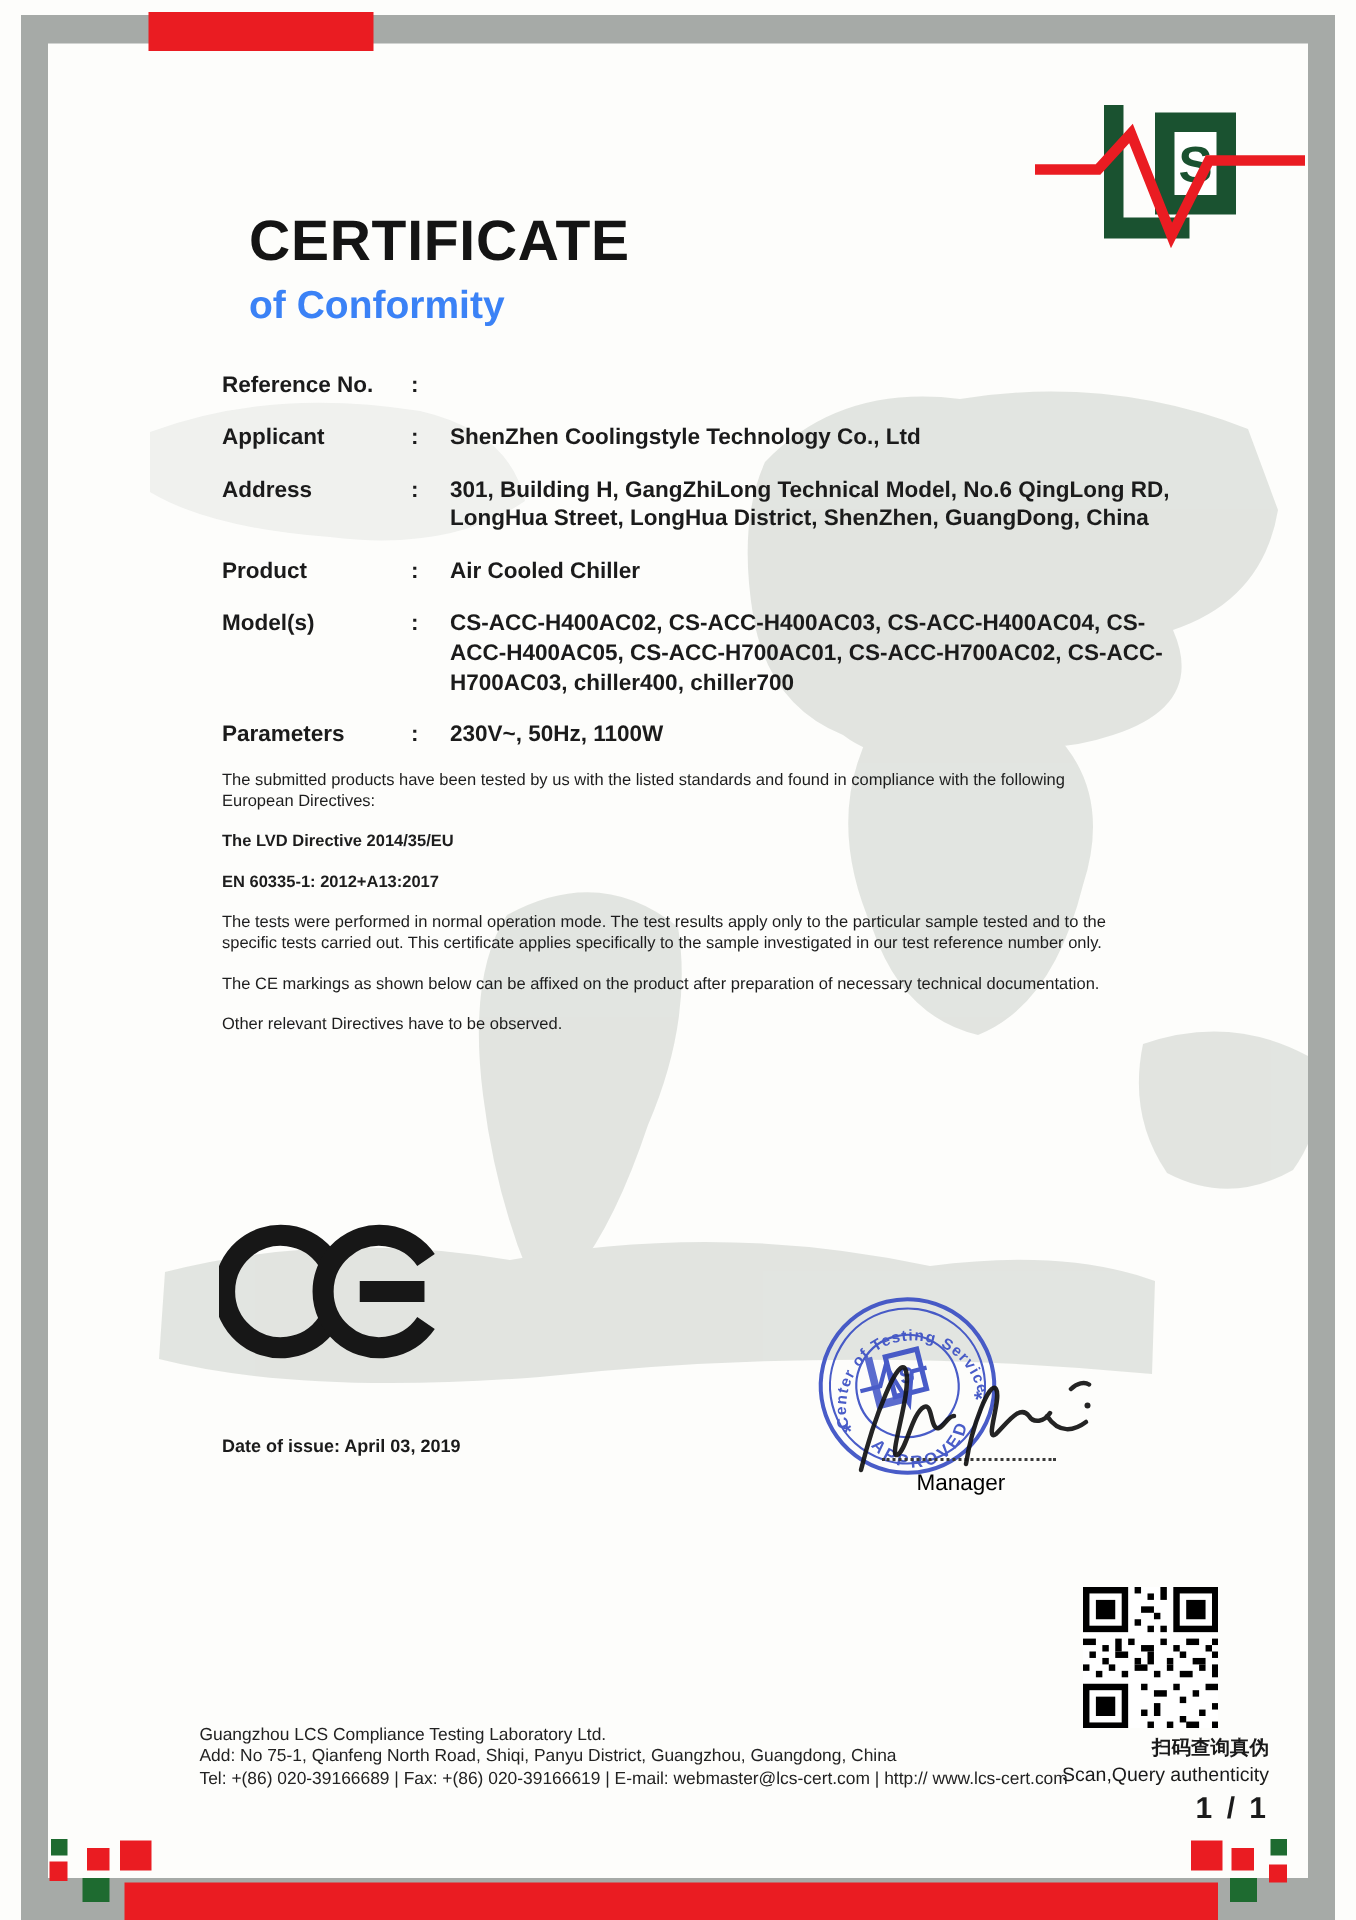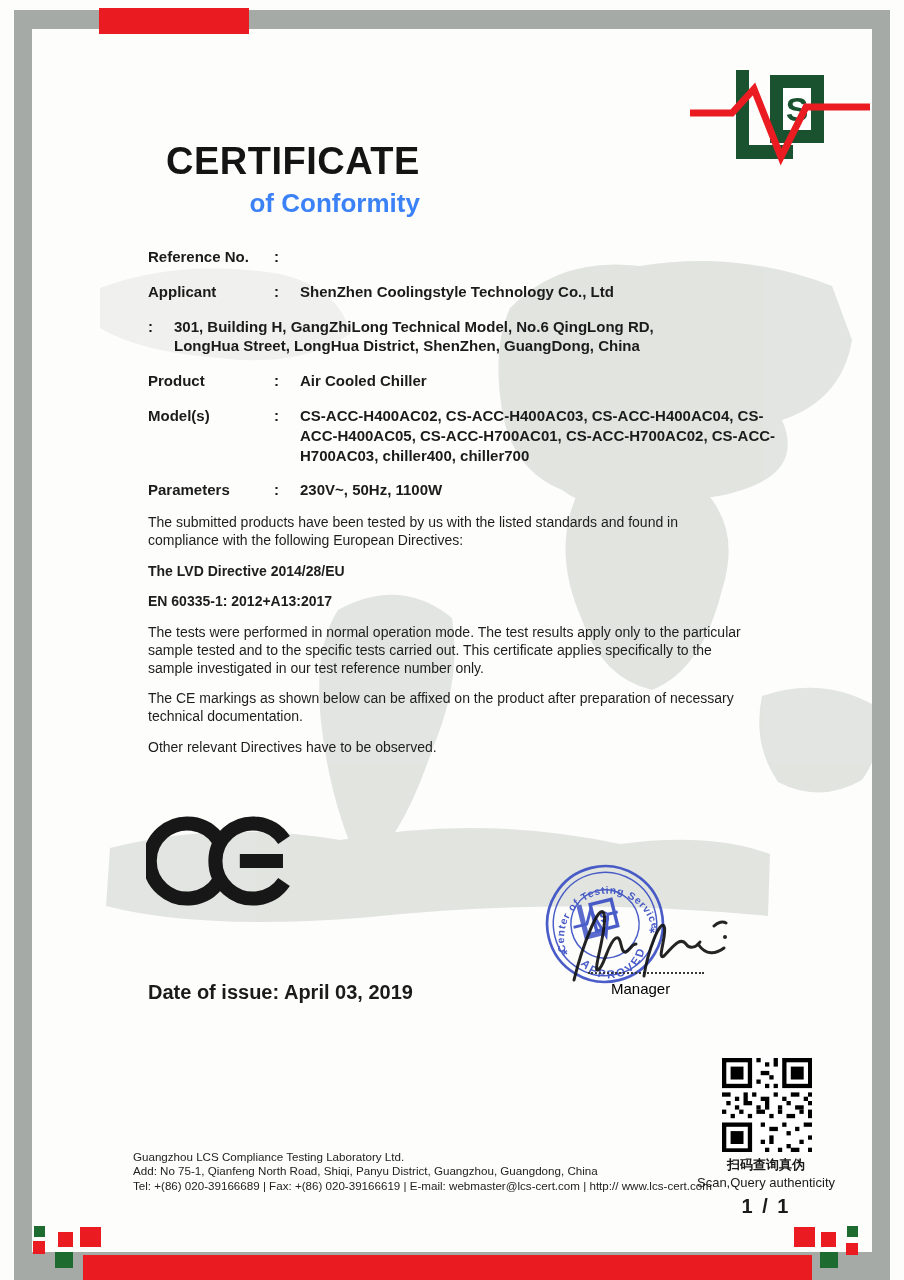--- a/index.html
+++ b/index.html
@@ -8,49 +8,49 @@
   
   .bar{position:absolute;background:#a6aaa7;z-index:6;}
   .deco{position:absolute;z-index:7;}
   .red{background:#ea1c22;}
   .green{background:#1e6b30;}
   
   .map{position:absolute;left:40px;top:248px;z-index:1;}
   
   .logo{position:absolute;left:690px;top:58px;z-index:5;}
   
-  .title-block{position:absolute;left:166px;top:142px;z-index:5;text-align:right;}
+  .title-block{position:absolute;left:166px;top:142px;z-index:5;}
   .title{font-size:38px;font-weight:bold;letter-spacing:.5px;color:#141414;line-height:1;}
   .subtitle{font-size:26px;font-weight:bold;color:#3b82f6;margin-top:8px;}
   
   .fields{position:absolute;left:148px;top:247px;width:632px;z-index:5;}
   .f-row{display:flex;margin-bottom:15px;font-size:15px;font-weight:bold;line-height:1.32;}
   .f-label{width:126px;flex:none;}
   .f-colon{width:26px;flex:none;}
   .f-value{width:488px;}
   
   .body-text{position:absolute;left:148px;top:514px;width:600px;z-index:5;
-             font-size:14px;line-height:1.27;color:#1d1d1d;}
+             font-size:11px;line-height:1.27;color:#1d1d1d;}
   .body-text p{margin:0 0 13px 0;}
   .b{font-weight:bold;}
   .std{margin:0;}
   
   .ce{position:absolute;left:146px;top:812px;z-index:5;}
-  .date-line{position:absolute;left:148px;top:957px;font-size:20px;font-weight:bold;z-index:5;margin-top:24px;}
+  .date-line{position:absolute;left:148px;top:957px;font-size:12px;font-weight:bold;z-index:5;}
   
   .stamp{position:absolute;left:543px;top:862px;z-index:5;opacity:.92;}
   .sig{position:absolute;left:548px;top:892px;z-index:6;}
   .dotline{position:absolute;left:588px;top:958px;width:116px;height:14px;
            border-bottom:2px dotted #3a3a3a;z-index:5;}
   .manager{position:absolute;left:611px;top:980px;font-size:15px;color:#000000;z-index:6;}
   
   .footer{position:absolute;left:133px;top:1150px;width:580px;font-size:11.6px;
           line-height:1.25;color:#222;z-index:5;}
   .qr{position:absolute;left:722px;top:1058px;z-index:5;}
-  .qr-captions{position:absolute;left:686px;top:1156px;width:160px;text-align:center;z-index:5;}
+  .qr-captions{position:absolute;left:686px;top:1156px;width:160px;text-align:right;z-index:5;}
   .cap-zh{font-size:13px;font-weight:bold;color:#1a1a1a;}
   .cap-en{font-size:13px;font-weight:normal;color:#1a1a1a;margin-top:1px;}
   .pageno{font-size:20px;font-weight:bold;letter-spacing:2px;margin-top:5px;}
 </style>
 </head>
 <body>
 
 <div class="page">
 
   <svg class="map" width="850" height="720" viewBox="0 0 850 720">
@@ -99,20 +99,21 @@
     <div class="f-row">
       <span class="f-label">Reference No.</span>
       <span class="f-colon">:</span>
     </div>
     <div class="f-row">
       <span class="f-label">Applicant</span>
       <span class="f-colon">:</span>
       <span class="f-value">ShenZhen Coolingstyle Technology Co., Ltd</span>
     </div>
     <div class="f-row">
+      <span class="f-label">Address</span>
       <span class="f-colon">:</span>
       <span class="f-value">301, Building H, GangZhiLong Technical Model, No.6 QingLong RD, LongHua Street, LongHua District, ShenZhen, GuangDong, China</span>
     </div>
     <div class="f-row">
       <span class="f-label">Product</span>
       <span class="f-colon">:</span>
       <span class="f-value">Air Cooled Chiller</span>
     </div>
     <div class="f-row">
       <span class="f-label">Model(s)</span>
@@ -121,21 +122,21 @@
     </div>
     <div class="f-row">
       <span class="f-label">Parameters</span>
       <span class="f-colon">:</span>
       <span class="f-value">230V~, 50Hz, 1100W</span>
     </div>
   </div>
 
   <div class="body-text">
     <p>The submitted products have been tested by us with the listed standards and found in compliance with the following European Directives:</p>
-    <p class="b">The LVD Directive 2014/28/EU</p>
+    <p class="b">The LVD Directive 2014/35/EU</p>
     <div style="margin-bottom:13px;">
       <p class="b std">EN 60335-1: 2012+A13:2017</p>
     </div>
     <p>The tests were performed in normal operation mode. The test results apply only to the particular sample tested and to the specific tests carried out. This certificate applies specifically to the sample investigated in our test reference number only.</p>
     <p>The CE markings as shown below can be affixed on the product after preparation of necessary technical documentation.</p>
     <p>Other relevant Directives have to be observed.</p>
   </div>
 
   <svg class="ce" width="152" height="98" viewBox="0 0 162 98">
     <g fill="none" stroke="#171717" stroke-width="15">

